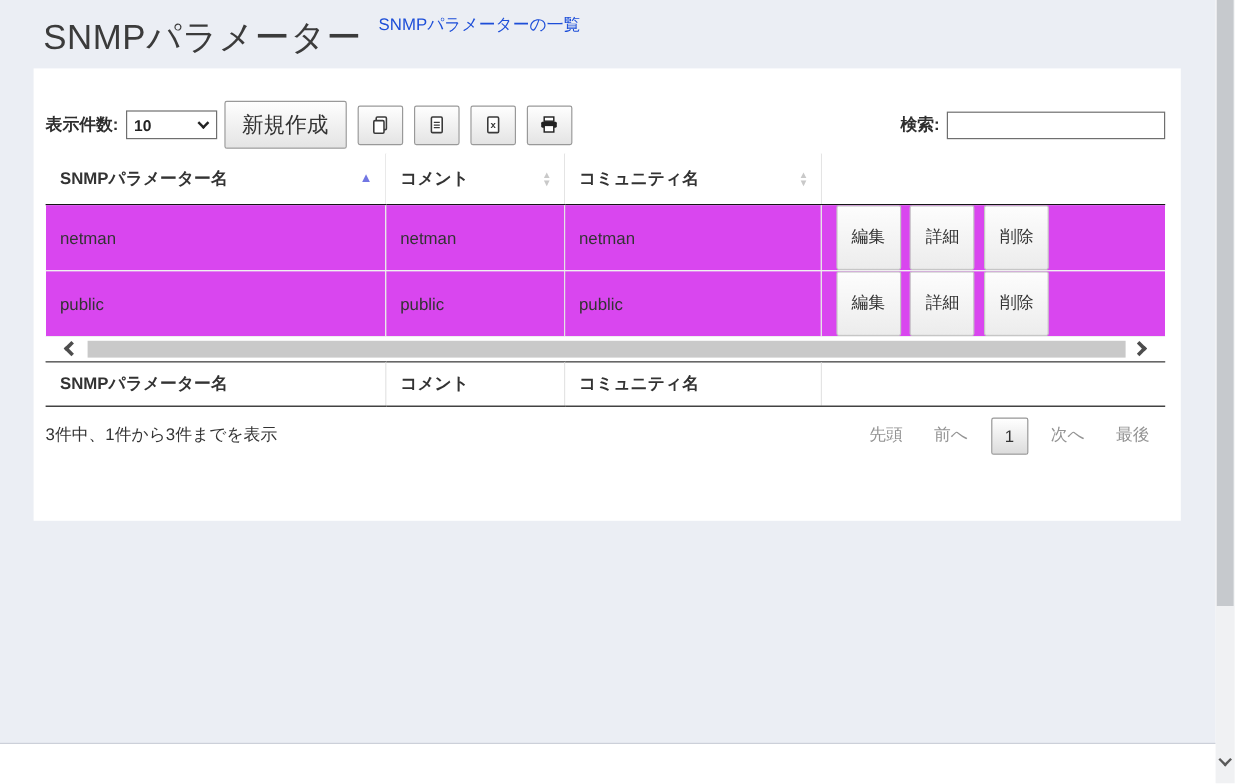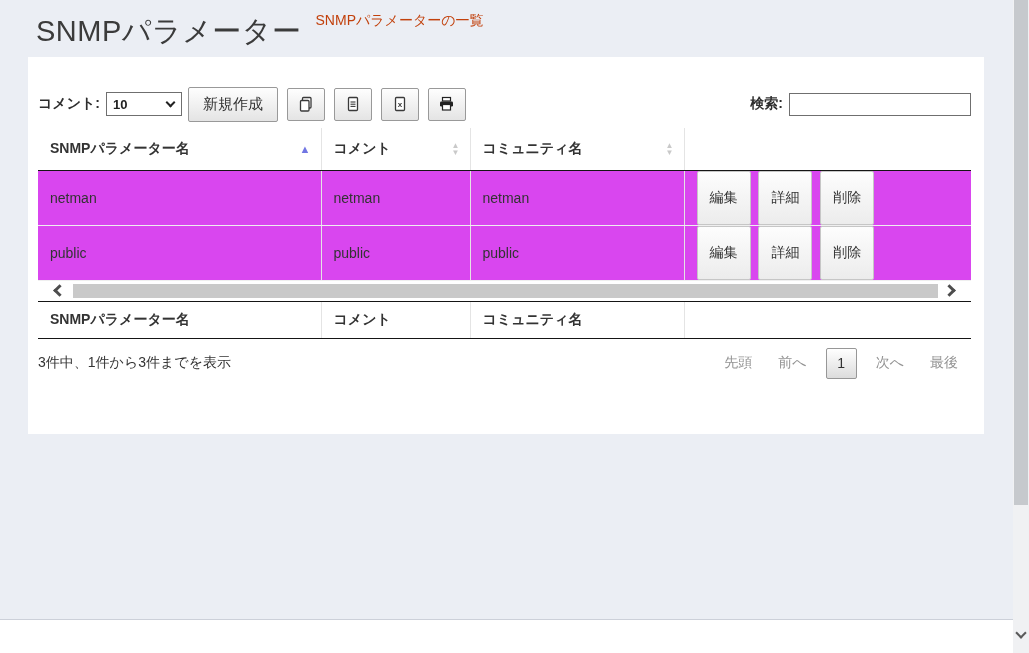--- a/index.html
+++ b/index.html
@@ -8,21 +8,21 @@
     width:1029px; height:653px; position:relative; overflow:hidden;
     background:#ffffff; font-family:"Liberation Sans", sans-serif; color:#333;
   }
   .page-bg {
     position:absolute; left:0; top:0; width:1013px; height:620px;
     background:#ebeef4; border-bottom:1px solid #ccd0d9;
   }
   
   .page-header { position:absolute; left:36px; top:12px; display:flex; align-items:flex-start; gap:14px; }
   .page-title { font-size:29px; font-weight:500; color:#3b3b3b; letter-spacing:.5px; }
-  .page-subtitle { font-size:14px; color:#c2410c; }
+  .page-subtitle { font-size:14px; color:#1d4ed8; }
 
   
   .panel {
     position:absolute; left:28px; top:57px; width:956px; height:377px;
     background:#ffffff; padding:30px 13px 0 10px;
   }
 
   
   .toolbar { display:flex; align-items:center; height:34px; margin-bottom:7px; }
   .length-label, .search-label { font-size:14px; font-weight:bold; color:#2e2e2e; white-space:nowrap; }
@@ -30,21 +30,21 @@
   .select-wrap select {
     width:100%; height:100%; border:1px solid #6f6f6f; border-radius:0;
     background:#fff; font-family:"Liberation Sans",sans-serif; font-size:13px; font-weight:bold;
     padding:0 18px 0 6px; appearance:none; -webkit-appearance:none; color:#222;
   }
   .select-chevron {
     position:absolute; right:8px; top:7px; width:7px; height:7px; pointer-events:none;
     border-right:2px solid #222; border-bottom:2px solid #222; transform:rotate(45deg);
   }
   .btn {
-    margin-left:6px; padding:7px 14px; font-size:15px; color:#333;
+    margin-left:6px; padding:7px 14px; font-size:18px; color:#333;
     border:1px solid #999; border-radius:2px; cursor:pointer;
     background:linear-gradient(to bottom,#fefefe 0%,#e4e4e4 100%);
     font-family:Liberation Mono, monospace;
   }
   .icon-btn {
     margin-left:9px; width:38px; height:33px; display:inline-flex; align-items:center; justify-content:center;
     border:1px solid #999; border-radius:2px; cursor:pointer;
     background:linear-gradient(to bottom,#fefefe 0%,#e4e4e4 100%);
   }
   .icon-btn:first-of-type { margin-left:11px; }
@@ -120,21 +120,21 @@
 <div class="page-bg"></div>
 
 <div class="page-header">
   <span class="page-title">SNMPパラメーター</span>
   <span class="page-subtitle">SNMPパラメーターの一覧</span>
 </div>
 
 <div class="panel">
 
   <div class="toolbar">
-    <span class="length-label">コメント:</span>
+    <span class="length-label">表示件数:</span>
     <span class="select-wrap">
       <select>
         <option>10</option>
       </select>
       <span class="select-chevron"></span>
     </span>
 
     <button class="btn">新規作成</button>
 
     <button class="icon-btn">

